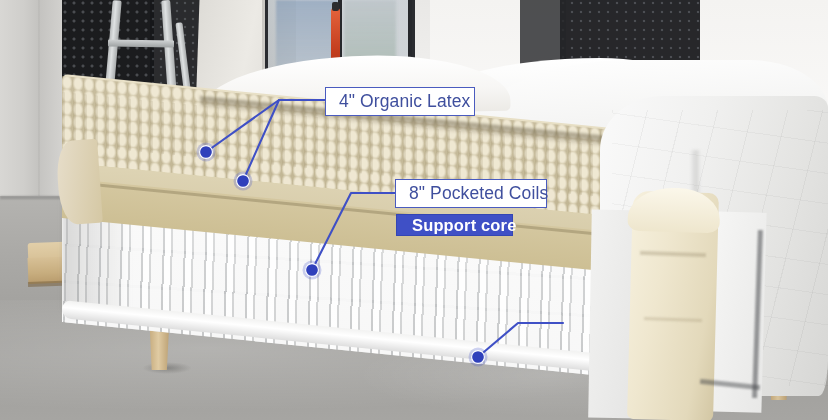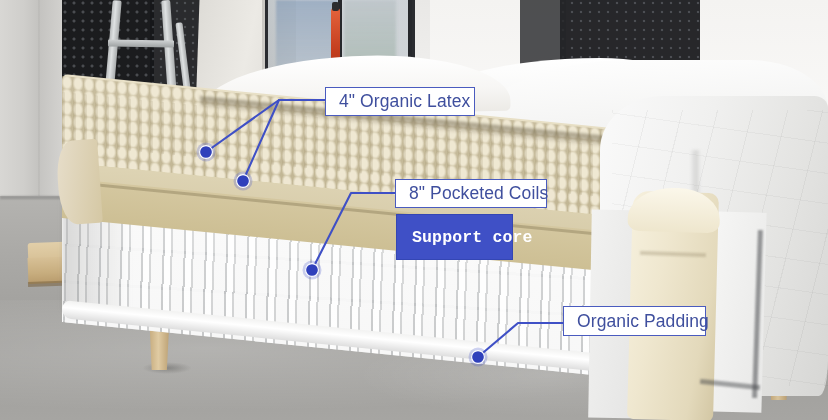--- a/index.html
+++ b/index.html
@@ -378,21 +378,21 @@
     color:#ffffff;
     font-size:16.5px;
     font-weight:700;
     padding:0 15px;
     letter-spacing:.15px;
   }
 
   #lbl-latex      {left:325px;top:87px;width:150px;height:29px;}
   #lbl-latex-sub  {left:327px;top:121px;width:193px;height:29px;}
   #lbl-coils      {left:395px;top:179px;width:152px;height:29px;}
-  #lbl-coils-sub  {left:396px;top:214px;width:117px;height:46px;font-family:Liberation Mono, monospace;}
+  #lbl-coils-sub  {left:396px;top:214px;width:117px;height:22px;}
   #lbl-padding    {left:563px;top:306px;width:143px;height:30px;}
 </style>
 </head>
 <body>
 
 <div id="stage">
 
   <div class="scene">
     <div class="wall"></div>
     <div class="wall-right"></div>
@@ -497,16 +497,15 @@
       </g>
     </svg>
 
     <div id="lbl-latex" class="label outline">4" Organic Latex</div>
 
 
     <div id="lbl-coils" class="label outline">8" Pocketed Coils</div>
 
     <div id="lbl-coils-sub" class="label filled">Support core</div>
 
-    <div id="lbl-padding" class="label outline">Organic Padding</div>
   </div>
 
 </div>
 
 </body></html>

